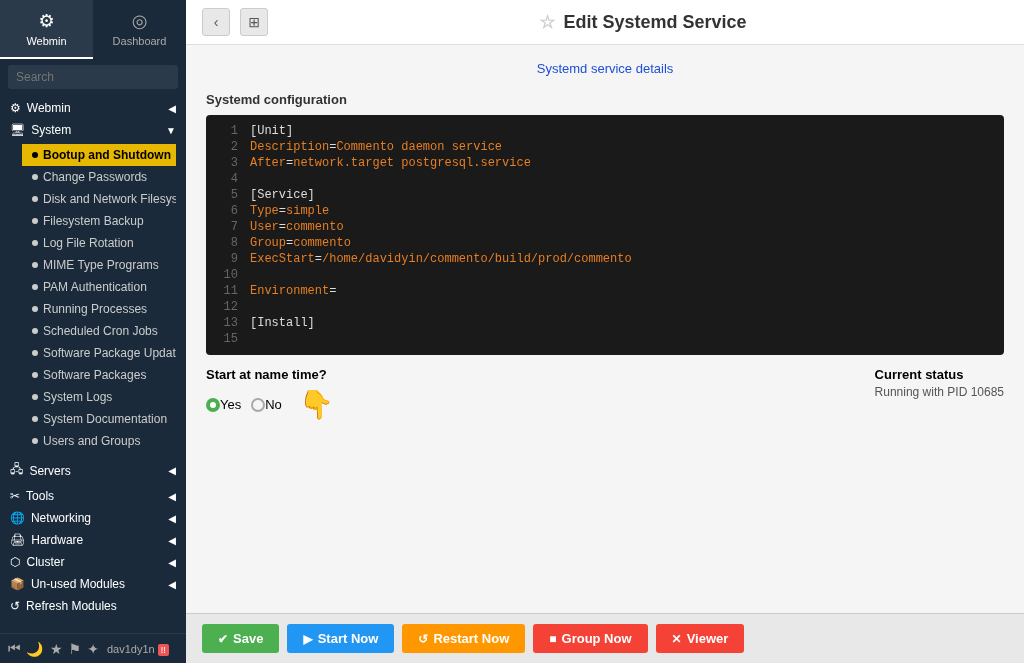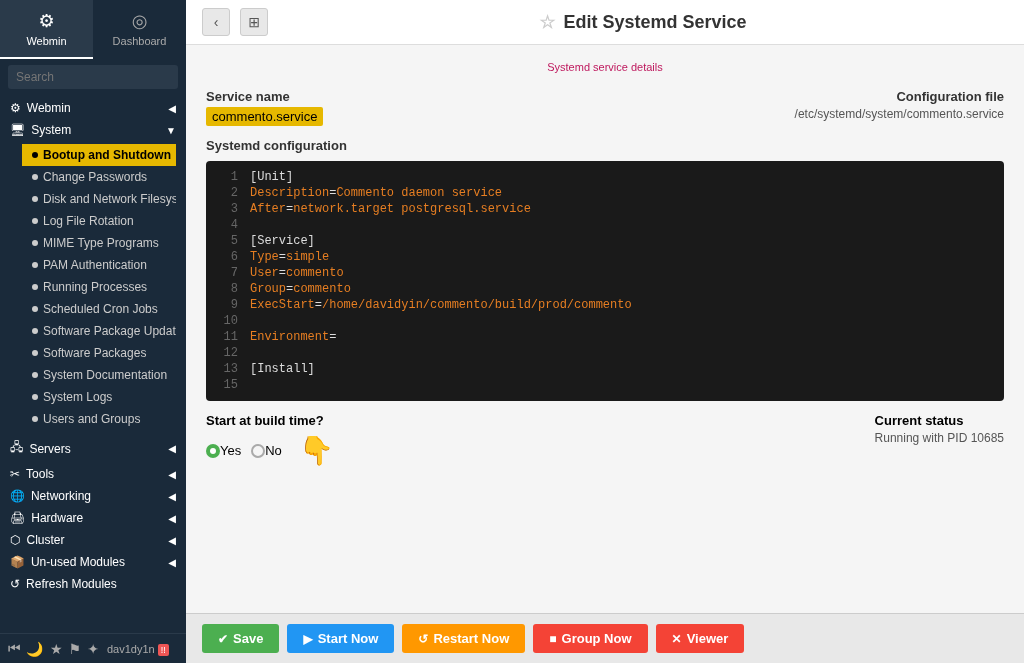--- a/index.html
+++ b/index.html
@@ -145,23 +145,23 @@
 
     .main-content {
       flex: 1;
       overflow-y: auto;
       background: #f5f5f5;
       padding: 16px 20px;
     }
 
     .subtitle {
       text-align: center;
-      color: #be185d;
+      color: #1d4ed8;
       margin-bottom: 16px;
-      font-size: 11px;
+      font-size: 13px;
     }
 
     .info-row {
       display: flex;
       justify-content: space-between;
       margin-bottom: 12px;
     }
     .info-left, .info-right { }
     .info-label { font-weight: bold; font-size: 13px; color: #333; margin-bottom: 3px; }
     .info-value-highlight {
@@ -293,20 +293,24 @@
     <div class="sidebar-item">
       <span class="dot"></span>
       <span>Change Passwords</span>
     </div>
     <div class="sidebar-item">
       <span class="dot"></span>
       <span>Disk and Network Filesystems</span>
     </div>
     <div class="sidebar-item">
       <span class="dot"></span>
+      <span>Filesystem Backup</span>
+    </div>
+    <div class="sidebar-item">
+      <span class="dot"></span>
       <span>Log File Rotation</span>
     </div>
     <div class="sidebar-item">
       <span class="dot"></span>
       <span>MIME Type Programs</span>
     </div>
     <div class="sidebar-item">
       <span class="dot"></span>
       <span>PAM Authentication</span>
     </div>
@@ -321,25 +325,25 @@
     <div class="sidebar-item">
       <span class="dot"></span>
       <span>Software Package Updates</span>
     </div>
     <div class="sidebar-item">
       <span class="dot"></span>
       <span>Software Packages</span>
     </div>
     <div class="sidebar-item">
       <span class="dot"></span>
+      <span>System Logs</span>
+    </div>
+    <div class="sidebar-item">
+      <span class="dot"></span>
       <span>System Documentation</span>
-    </div>
-    <div class="sidebar-item">
-      <span class="dot"></span>
-      <span>System Logs</span>
     </div>
     <div class="sidebar-item">
       <span class="dot"></span>
       <span>Users and Groups</span>
     </div>
   </div>
 
   <div class="sidebar-section">
     <span>🖧</span>
     <span>Servers</span>
@@ -403,30 +407,20 @@
     <button class="nav-btn">⊞</button>
     <div class="page-title">
       <span class="star-icon">☆</span>
       <span>Edit Systemd Service</span>
     </div>
   </div>
 
   <div class="main-content">
     <div class="subtitle">Systemd service details</div>
 
-    <div class="info-row">
-      <div class="info-left">
-        <div class="info-label">Service name</div>
-        <div class="info-value-highlight">commento.service</div>
-      </div>
-      <div class="info-right">
-        <div class="info-label">Configuration file</div>
-        <div class="info-value">/etc/systemd/system/commento.service</div>
-      </div>
-    </div>
 
     <div class="section-title">Systemd configuration</div>
 
     <div class="code-editor">
       <div class="code-line">
         <span class="line-num">1</span>
         <span class="line-content c-section-hdr">[Unit]</span>
       </div>
       <div class="code-line">
         <span class="line-num">2</span>
@@ -476,21 +470,21 @@
         <span class="line-content c-section-hdr">[Install]</span>
       </div>
       <div class="code-line">
         <span class="line-num">15</span>
         <span class="line-content">&nbsp;</span>
       </div>
     </div>
 
     <div class="bottom-info">
       <div>
-        <div class="boot-label">Start at build time?</div>
+        <div class="boot-label">Start at name time?</div>
         <div class="radio-group">
           <label class="radio-option">
             <div class="radio-dot selected"></div>
             <span>Yes</span>
           </label>
           <label class="radio-option">
             <div class="radio-dot"></div>
             <span>No</span>
           </label>
           <span class="hand-icon">👇</span>

